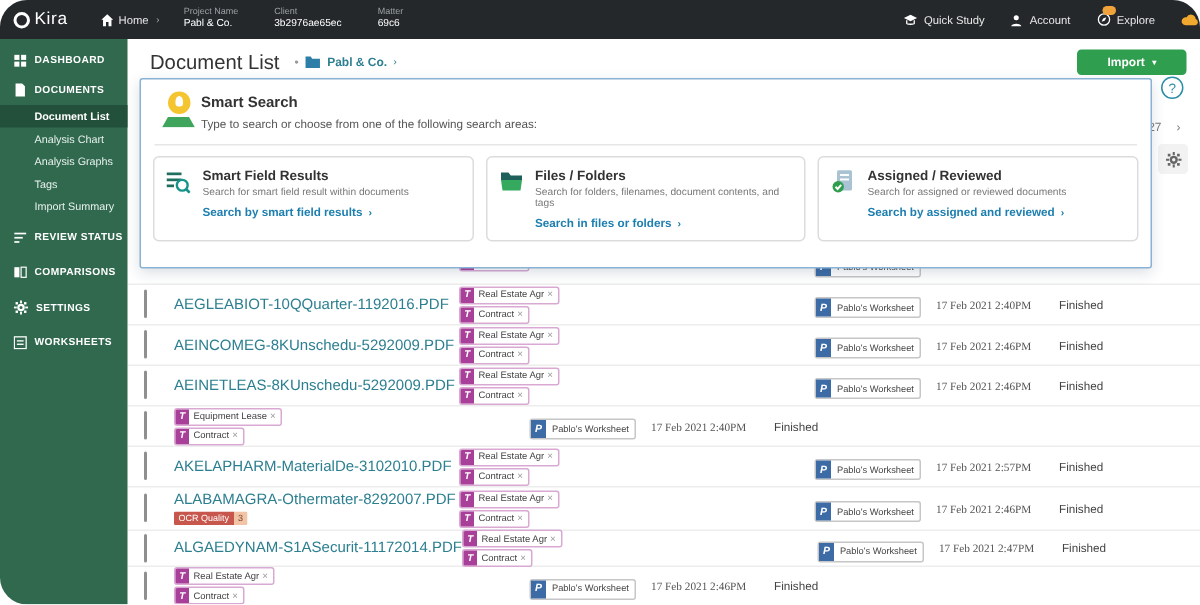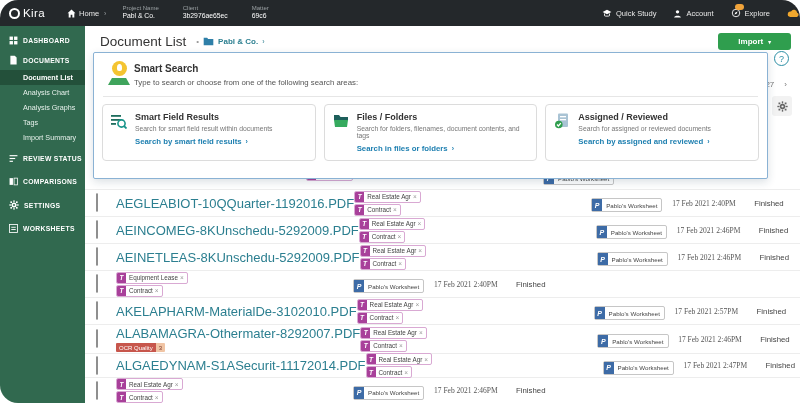--- a/index.html
+++ b/index.html
@@ -68,21 +68,21 @@
 
   
   .table{position:absolute;left:0;top:137px;right:0;}
   .trow{display:flex;align-items:center;height:27px;border-bottom:1px solid #ededed;box-sizing:border-box;}
   .trow.r6{height:29px;}
   .trow.r7{height:24px;}
   .trow.r8{height:26px;border-bottom:1px solid #ededed;}
   .cbcol{flex:0 0 31px;padding-left:11px;box-sizing:border-box;}
   .cb{width:9px;height:9px;border:1px solid #8f8f8f;border-radius:1px;background:#fff;cursor:pointer;}
   .namecol{flex:0 0 190px;display:flex;flex-direction:column;justify-content:center;align-items:flex-start;}
-  .doc{font-size:13px;color:#2c7f90;text-decoration:none;cursor:pointer;white-space:nowrap;}
+  .doc{font-size:10px;color:#2c7f90;text-decoration:none;cursor:pointer;white-space:nowrap;}
   .tagcol{flex:0 0 237px;display:flex;flex-direction:column;gap:1px;justify-content:center;}
   .chip{display:inline-flex;align-items:center;height:10px;border:1px solid #d9a9d3;border-radius:2px;background:#fff;width:max-content;}
   .chip .t{width:9px;height:10px;background:#a8409a;color:#fff;font-size:6.5px;font-weight:bold;display:flex;align-items:center;justify-content:center;border-radius:1px 0 0 1px;}
   .chip b{font-size:6.3px;color:#444;font-weight:normal;padding:0 2px 0 3px;white-space:nowrap;}
   .chip .x{font-size:6.5px;color:#999;padding-right:3px;cursor:pointer;}
   .wscol{flex:0 0 81px;}
   .wbadge{display:inline-flex;align-items:center;height:12px;border:1px solid #c6c6c6;border-radius:2px;background:#fff;cursor:pointer;}
   .wbadge .p{width:10px;height:12px;background:#3d6ba6;color:#fff;font-size:7px;font-weight:bold;display:flex;align-items:center;justify-content:center;}
   .wbadge b{font-size:6.2px;color:#444;font-weight:normal;padding:0 4px;white-space:nowrap;}
   .datecol{flex:0 0 82px;font-size:7.5px;color:#555;white-space:nowrap;font-family:Liberation Serif, serif;}

